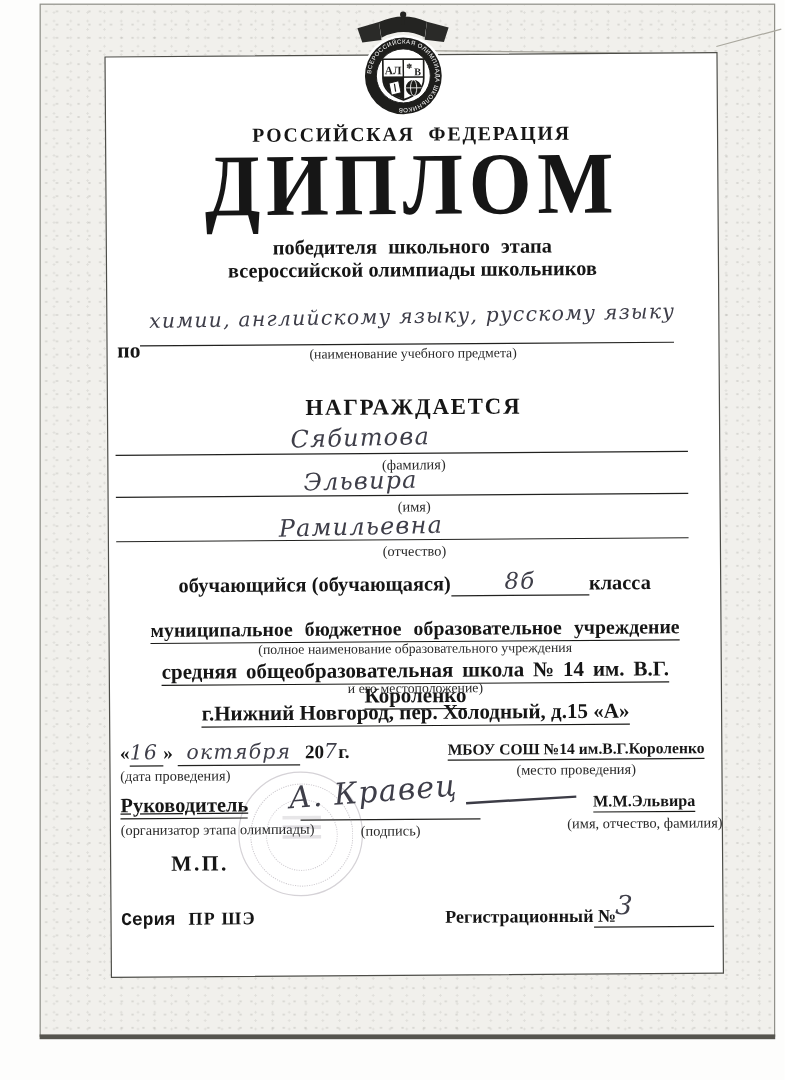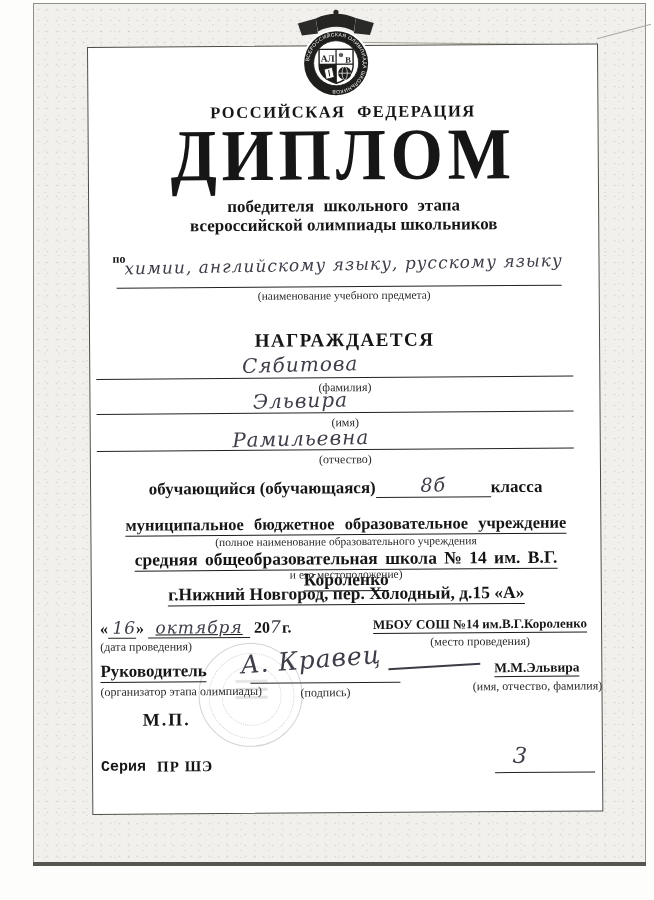--- a/index.html
+++ b/index.html
@@ -34,21 +34,21 @@
     font-family:"DejaVu Serif",serif; font-style:italic; color:#3e3e49;
     letter-spacing:1px; white-space:nowrap;
   }
   .hline { position:absolute; border-top:1.5px solid #222220; height:0; }
 
   .federation { top:56px; font-size:16.5px; letter-spacing:1.5px; word-spacing:6px; }
   .diploma-title { top:74px; font-size:70px; letter-spacing:5px; line-height:1; transform:scale(.96,1.05); }
   .subtitle1 { top:150px; font-size:17px; word-spacing:5px; }
   .subtitle2 { top:169px; font-size:17px; }
 
-  .subject-label { left:8px; top:204px; font-size:12px;margin-left:15px; }
+  .subject-label { left:8px; top:234px; font-size:18px; }
   .subject-hand  { left:34px; top:208px; width:440px; text-align:center; font-size:17px; transform:rotate(-0.7deg); }
   .subject-line  { left:27px; top:240px; width:445px; }
   .subject-cap   { top:243px; font-size:11.5px; }
 
   .award-heading { top:283px; font-size:19px; letter-spacing:1.5px; }
   .fio-hand { left:60px; top:0; width:300px; text-align:center; font-size:20px; transform:rotate(-1deg); }
   .fio-line { left:6px; width:477px; }
   .fio-cap  { font-size:12px; }
 
   .grade-row { top:428px; font-size:17px; }
@@ -56,30 +56,30 @@
   .grade-slot .hand { font-size:19px; }
 
   .school-type { top:468px; font-size:16.5px; word-spacing:6px; }
   .school-type span, .school-name span, .school-addr span, .venue-val span { border-bottom:1.8px solid #1a1a18; padding-bottom:1px; }
   .school-type-cap { top:489px; font-size:11.5px; }
   .school-name { top:502px; font-size:17.5px; word-spacing:3px; }
   .school-name-cap { top:522px; font-size:11.5px; }
   .school-addr { top:537px; font-size:17.5px; }
 
   .date-row { left:8px; top:570px; font-size:16px; color:#161616; font-weight:bold; }
-  .date-slot-day { display:inline-block; width:28px; border-bottom:1.5px solid #222220; text-align:right; }
-  .date-slot-month { display:inline-block; width:102px; border-bottom:1.5px solid #222220; text-align:center;text-decoration:underline; }
+  .date-slot-day { display:inline-block; width:28px; border-bottom:1.5px solid #222220; text-align:left; }
+  .date-slot-month { display:inline-block; width:102px; border-bottom:1.5px solid #222220; text-align:center; }
   .date-row .hand { font-weight:normal; font-size:17px; }
   .date-cap { left:8px; top:592px; font-size:12px; }
 
   .venue-val { left:268px; top:571px; width:240px; text-align:center; font-size:13px; }
   .venue-cap { left:268px; top:589px; width:240px; text-align:center; font-size:12px; }
 
   .head-label { left:8px; top:614px; font-size:17px; }
-  .head-label span { border-bottom:1.8px solid #1a1a18; padding-bottom:1px; }
+  .head-label span { border-bottom:1.8px solid #1a1a18; padding-bottom:1px;text-decoration:underline; }
   .head-cap { left:8px; top:637px; font-size:12px; }
 
   .sig-hand { left:148px; top:596px; width:220px; font-size:25px; transform:rotate(-4deg); z-index:3; }
   .sig-flourish { left:296px; top:620px; width:92px; height:2px; background:#3c3c46; transform:rotate(-3deg); z-index:3; }
   .sig-line { left:158px; top:636px; width:150px; }
   .sig-cap { left:158px; top:639px; width:150px; text-align:center; font-size:12px; }
 
   .signer-name { left:372px; top:615px; width:145px; text-align:center; font-size:13.5px; }
   .signer-name span { border-bottom:1.5px solid #1a1a18; padding-bottom:1px; }
   .signer-cap { left:355px; top:634px; width:180px; text-align:center; font-size:12px; }
@@ -204,17 +204,18 @@
     <div class="hline sig-line"></div>
     <div class="abs cap sig-cap text-z">(подпись)</div>
 
     <div class="abs b signer-name text-z"><span>М.М.Эльвира</span></div>
     <div class="abs cap signer-cap text-z">(имя, отчество, фамилия)</div>
 
     <div class="abs b mp text-z">М.П.</div>
 
     <div class="abs b series-label text-z">Серия</div>
     <div class="abs b series-value text-z">ПР ШЭ</div>
+    <div class="abs b reg-label text-z">Регистрационный №</div>
     <div class="hline reg-line"></div>
     <div class="abs hand reg-hand text-z">3</div>
 
   </div>
 </div>
 
 </body></html>

